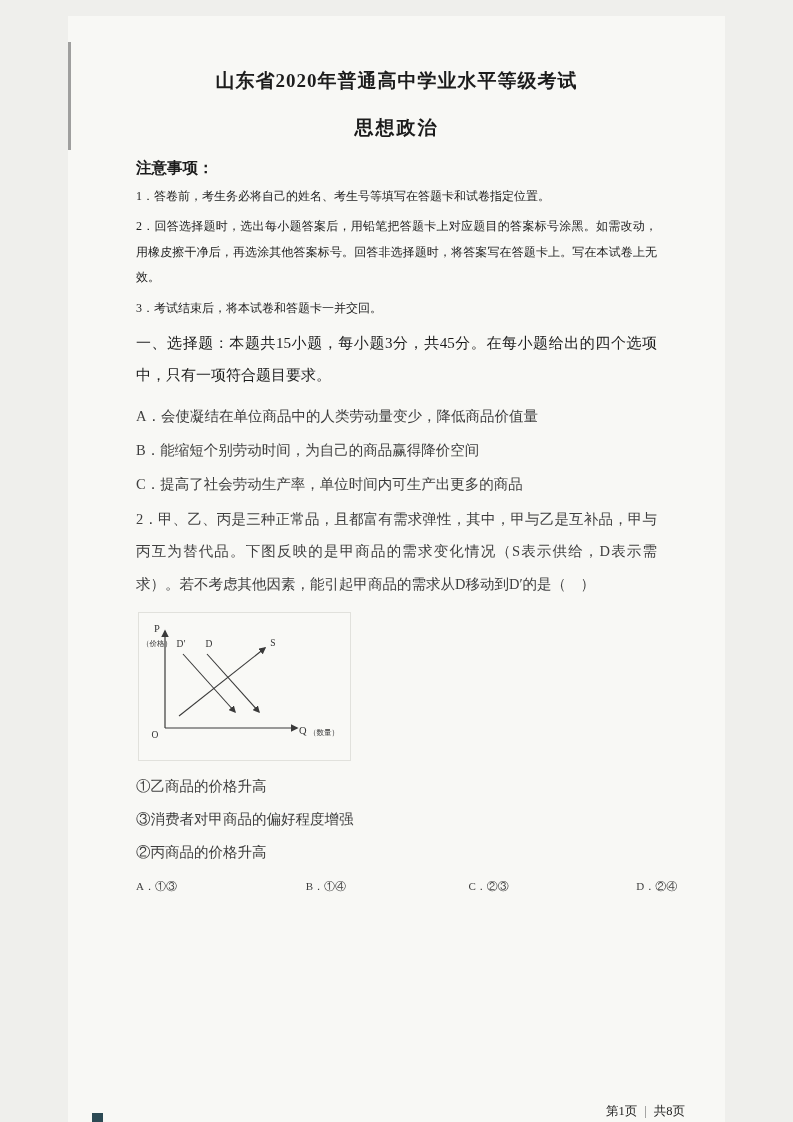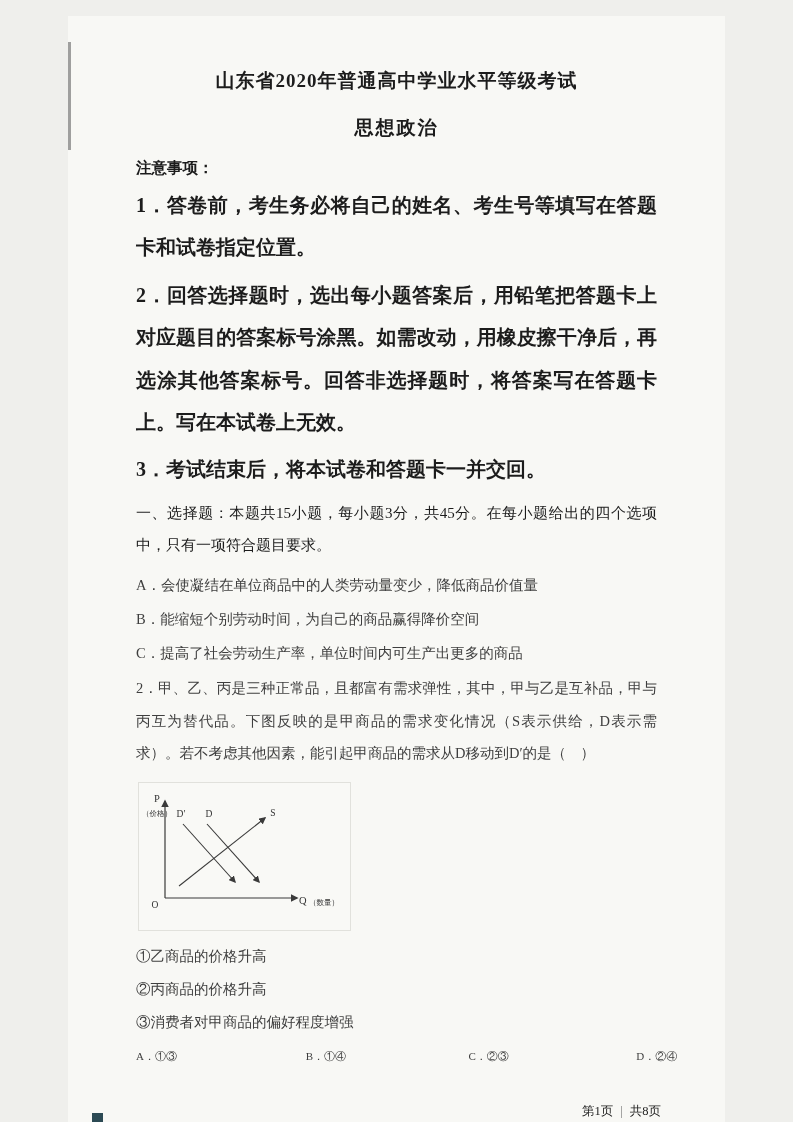--- a/index.html
+++ b/index.html
@@ -40,22 +40,22 @@
     font-weight: bold;
     letter-spacing: 2px;
     margin-top: 21px;
   }
   .notice-head {
     font-size: 15.5px;
     font-weight: bold;
     margin-top: 17px;
   }
   .notice {
-    font-size: 20px;
-    font-weight: bold;
+    font-size: 12px;
+    font-weight: normal;
     line-height: 2.12;
     text-align: justify;
     margin-top: 5px;
   }
   .section-head {
     font-size: 15px;
     font-weight: normal;
     line-height: 2.12;
     text-align: justify;
     margin-top: 7px;
@@ -89,21 +89,21 @@
     font-size: 11px;
     color: #3e3e3e;
     white-space: nowrap;
   }
   .choice { display: inline-block; }
   .choice.c1 { width: 167px; }
   .choice.c2 { width: 160px; }
   .choice.c3 { width: 165px; }
   .footer {
     position: absolute;
-    right: 64px;
+    right: 40px;
     bottom: 18px;
     font-size: 12.5px;
     color: #222;
   }
   .footer .sep { color: #777; margin: 0 7px; }
   svg text { font-family: "Liberation Serif", serif; fill: #333; }
 </style>
 </head>
 <body>
 
@@ -149,22 +149,22 @@
         <text x="158" y="118" font-size="10.5">Q</text>
         <text x="168" y="119" font-size="7.5">（数量）</text>
         <text x="14" y="122" font-size="9.5" text-anchor="middle">O</text>
         <text x="40" y="31" font-size="9.5" text-anchor="middle">D′</text>
         <text x="68" y="31" font-size="9.5" text-anchor="middle">D</text>
         <text x="132" y="30" font-size="9.5" text-anchor="middle">S</text>
       </svg>
     </div>
 
     <div class="statement">①乙商品的价格升高</div>
+    <div class="statement">③消费者对甲商品的偏好程度增强</div>
     <div class="statement">②丙商品的价格升高</div>
-    <div class="statement">③消费者对甲商品的偏好程度增强</div>
 
     <div class="choices">
       <span class="choice c1">A．①③</span>
       <span class="choice c2">B．①④</span>
       <span class="choice c3">C．②③</span>
       <span class="choice c4">D．②④</span>
     </div>
 
   </div>
 

